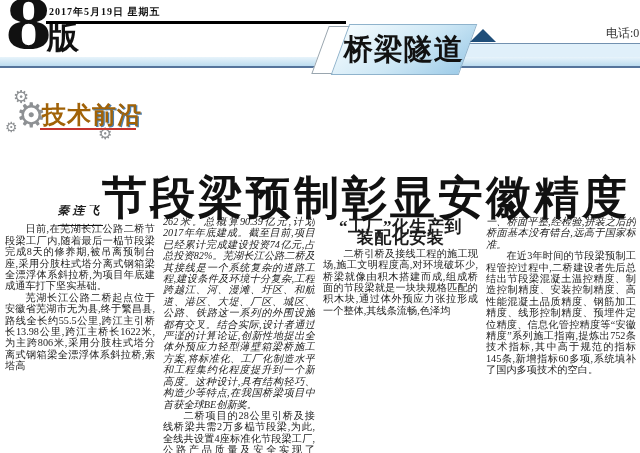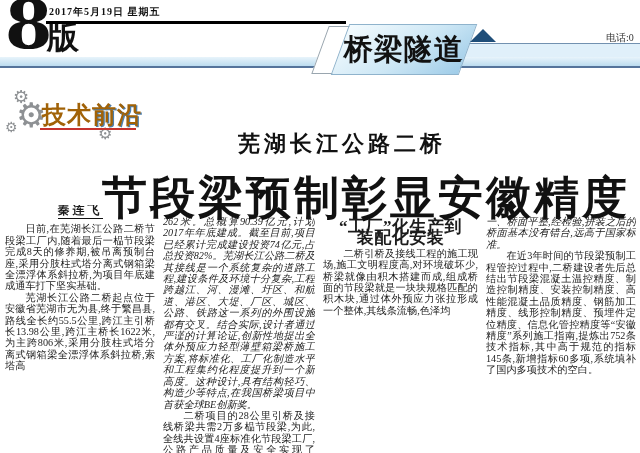--- a/index.html
+++ b/index.html
@@ -23,21 +23,21 @@
   .sec-banner{position:absolute;left:340px;top:24px;width:126px;height:49px;
               background:linear-gradient(135deg,#f4fbfe 0%,#cde7f5 55%,#9fccе8 100%);
               background:linear-gradient(135deg,#f4fbfe 0%,#cde7f5 55%,#9fcce8 100%);
               border:1px solid #8fb3cc;transform:skewX(-20deg);display:flex;
               align-items:center;justify-content:center;}
   .sec-banner span{transform:skewX(20deg);font-size:29px;font-weight:bold;letter-spacing:1px;
               white-space:nowrap;}
   .tri-up{position:absolute;left:470px;top:29px;width:0;height:0;
           border-left:13px solid transparent;border-right:13px solid transparent;
           border-bottom:13px solid #1f4e79;}
-  .phone{position:absolute;left:606px;top:31px;font-size:10px;color:#333;white-space:nowrap;}
+  .phone{position:absolute;left:606px;top:25px;font-size:12px;color:#333;white-space:nowrap;}
 
   
   .gear{position:absolute;color:#8e9194;line-height:1;font-family:"DejaVu Sans", sans-serif;}
   .badge-text{position:absolute;left:42px;top:99px;font-size:24px;font-weight:bold;
               color:#a16207;letter-spacing:1px;font-family:"Liberation Sans", sans-serif;}
   .badge-text .outl{text-shadow:1.2px 1.2px 0 #4d7fae;}
   .badge-rule{position:absolute;left:40px;top:128px;width:96px;height:2px;background:#c5322d;}
 
   
   .kicker{position:absolute;left:238px;top:129px;font-size:22px;font-weight:bold;
@@ -50,21 +50,21 @@
        color:#1c1c1c;height:237px;overflow:hidden;}
   #col1{left:5px;width:150px;top:205px;height:248px;}
   #col2{left:163px;width:152px;}
   #col3{left:323px;width:155px;}
   #col4{left:486px;width:150px;}
   .p{margin:0;text-indent:2em;}
   .cont{text-indent:0;font-style:italic;}
   .subhd{font-size:17px;font-weight:bold;text-align:center;margin:5px 16px 4px;
          letter-spacing:0.5px;}
   .author{text-align:center;margin:0 0 7px;font-size:12px;font-weight:bold;}
-  .author span{letter-spacing:3px;border-bottom:1px solid #111;padding-bottom:1px;}
+  .author span{letter-spacing:3px;border-bottom:1px solid #111;padding-bottom:8px;font-style:italic;}
 </style>
 </head>
 <body>
 
 <div class="page">
 
   <div class="bignum">8</div>
   <div class="ban-label">版</div>
   <div class="date">2017年5月19日  星期五</div>
   <div class="date-rule"></div>
@@ -78,21 +78,20 @@
   <div class="tri-up"></div>
   <div class="phone">电话:0</div>
 
   <div class="gear" style="left:13px;top:88px;font-size:18px;">⚙</div>
   <div class="gear" style="left:16px;top:98px;font-size:34px;">⚙</div>
   <div class="gear" style="left:5px;top:120px;font-size:14px;">⚙</div>
   <div class="gear" style="left:98px;top:126px;font-size:16px;">⚙</div>
   <div class="badge-text"><span>技术</span><span class="outl">前沿</span></div>
   <div class="badge-rule"></div>
 
-  <div class="kicker">芜湖长江公路二桥</div>
   <div class="headline">节段梁预制彰显安徽精度</div>
 
   <div class="col" id="col1">
     <div class="author"><span>秦连飞</span></div>
     <p class="p">日前,在芜湖长江公路二桥节段梁工厂内,随着最后一榀节段梁完成8天的修养期,被吊离预制台座,采用分肢柱式塔分离式钢箱梁全漂浮体系斜拉桥,为项目年底建成通车打下坚实基础。</p>
     <p class="p">芜湖长江公路二桥起点位于安徽省芜湖市无为县,终于繁昌县,路线全长约55.5公里,跨江主引桥长13.98公里,跨江主桥长1622米,为主跨806米,采用分肢柱式塔分离式钢箱梁全漂浮体系斜拉桥,索塔高</p>
   </div>
 
   <div class="col" id="col2">
     <p class="p cont">262米。总概算90.39亿元,计划2017年年底建成。截至目前,项目已经累计完成建设投资74亿元,占总投资82%。芜湖长江公路二桥及其接线是一个系统复杂的道路工程,建设条件及环境十分复杂,工程跨越江、河、漫滩、圩区、和航道、港区、大堤、厂区、城区、公路、铁路这一系列的外围设施都有交叉。结合实际,设计者通过严谨的计算论证,创新性地提出全体外预应力轻型薄壁箱梁桥施工方案,将标准化、工厂化制造水平和工程集约化程度提升到一个新高度。这种设计,具有结构轻巧、构造少等特点,在我国桥梁项目中首获全球BE创新奖。</p>

